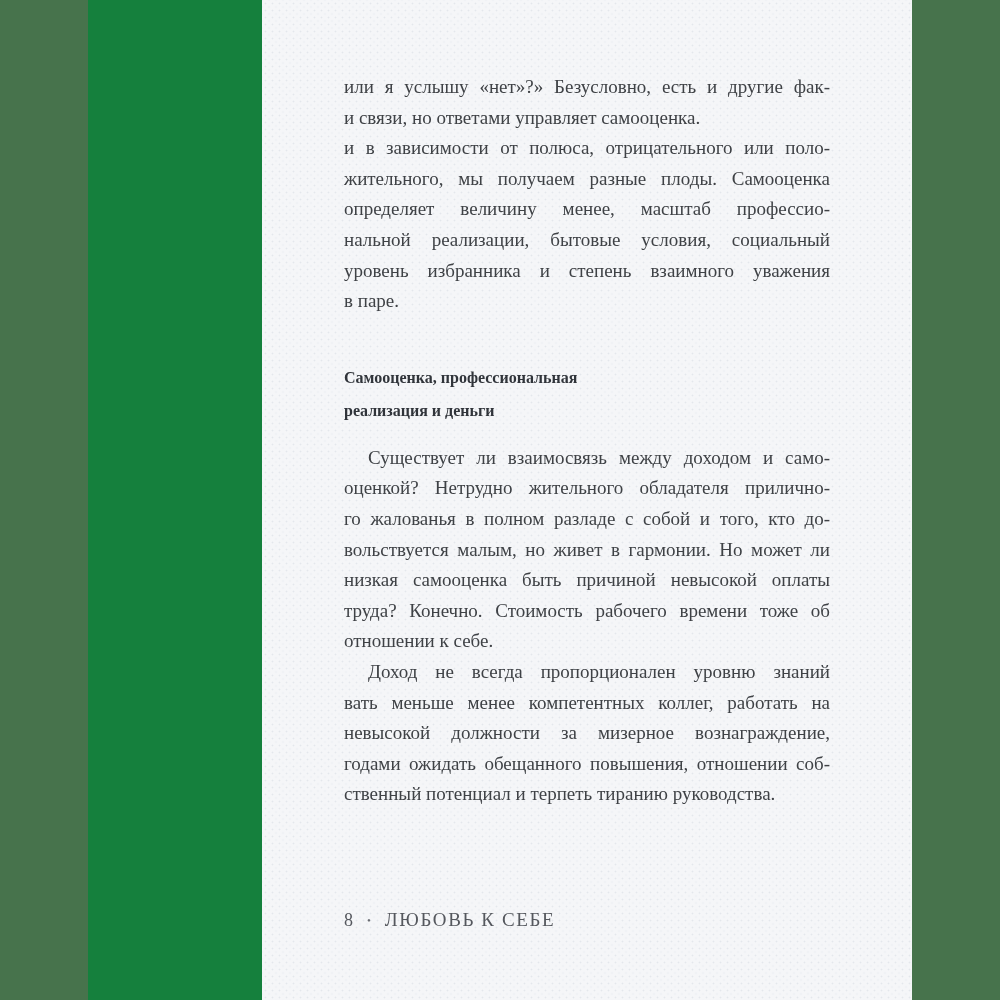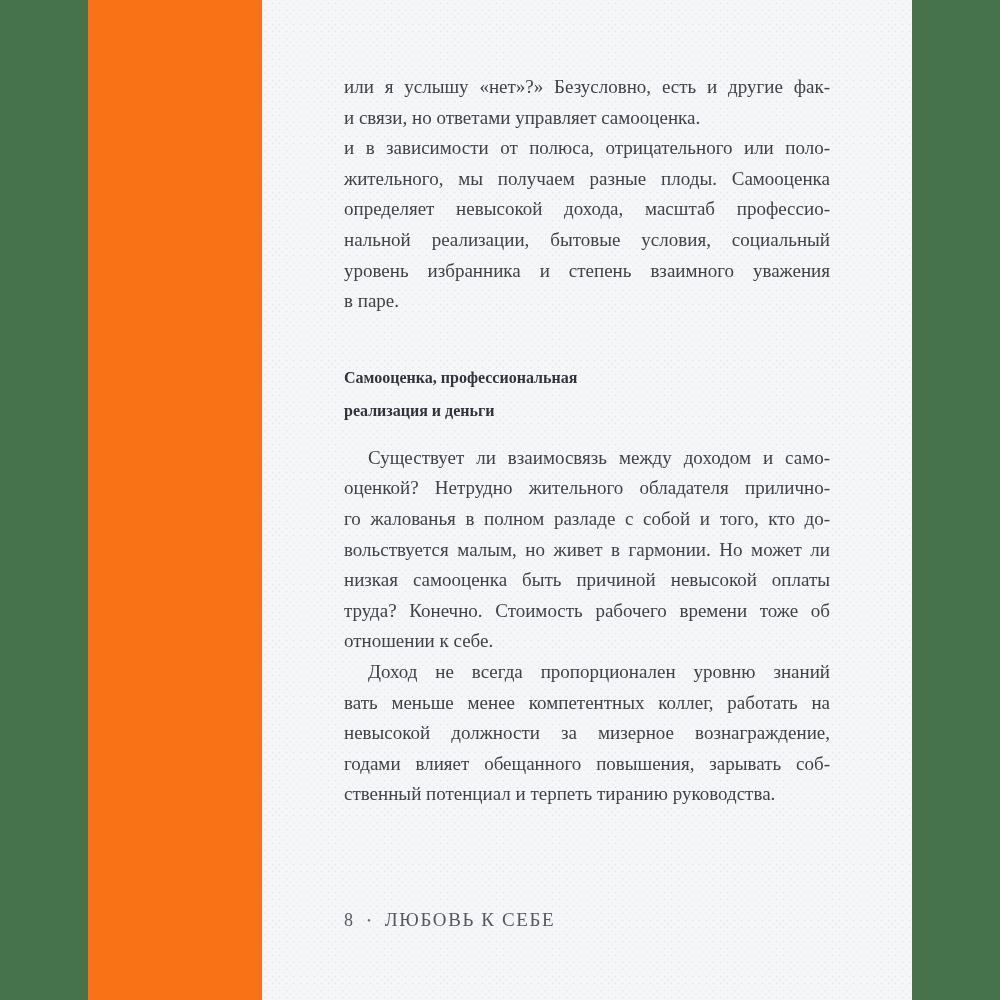--- a/index.html
+++ b/index.html
@@ -8,21 +8,21 @@
     width: 1000px;
     height: 1000px;
     background: #ffffff;
     overflow: hidden;
     font-family: "Liberation Serif", serif;
   }
   .canvas {
     position: relative;
     width: 1000px;
     height: 1000px;
-    background: #f97316;
+    background: #15803d;
   }
   .green-bar {
     position: absolute;
     top: 0;
     height: 1000px;
     width: 88px;
   }
   .green-bar.left  { left: 0; }
   .green-bar.right { left: 912px; }
   .page {
@@ -101,21 +101,21 @@
 
   <div class="page">
     <div class="content" id="content">
         <div class="paragraph">
           <div class="tline">или я услышу «нет»?» Безусловно, есть и другие фак-</div>
           <div class="tline lastline">и связи, но ответами управляет самооценка.</div>
         </div>
         <div class="paragraph">
           <div class="tline">и в зависимости от полюса, отрицательного или поло-</div>
           <div class="tline">жительного, мы получаем разные плоды. Самооценка</div>
-          <div class="tline">определяет невысокой дохода, масштаб профессио-</div>
+          <div class="tline">определяет величину менее, масштаб профессио-</div>
           <div class="tline">нальной реализации, бытовые условия, социальный</div>
           <div class="tline">уровень избранника и степень взаимного уважения</div>
           <div class="tline lastline">в паре.</div>
         </div>
         <div class="heading">
           <div class="hline">Самооценка, профессиональная</div>
           <div class="hline">реализация и деньги</div>
         </div>
         <div class="paragraph">
           <div class="tline indent">Существует ли взаимосвязь между доходом и само-</div>
@@ -123,21 +123,21 @@
           <div class="tline">го жалованья в полном разладе с собой и того, кто до-</div>
           <div class="tline">вольствуется малым, но живет в гармонии. Но может ли</div>
           <div class="tline">низкая самооценка быть причиной невысокой оплаты</div>
           <div class="tline">труда? Конечно. Стоимость рабочего времени тоже об</div>
           <div class="tline lastline">отношении к себе.</div>
         </div>
         <div class="paragraph">
           <div class="tline indent">Доход не всегда пропорционален уровню знаний</div>
           <div class="tline">вать меньше менее компетентных коллег, работать на</div>
           <div class="tline">невысокой должности за мизерное вознаграждение,</div>
-          <div class="tline">годами влияет обещанного повышения, зарывать соб-</div>
+          <div class="tline">годами ожидать обещанного повышения, отношении соб-</div>
           <div class="tline lastline">ственный потенциал и терпеть тиранию руководства.</div>
         </div>
       </div>
 
     <div class="footer">
       <span class="num">8</span>
       <span class="sep">•</span>
       <span class="running">ЛЮБОВЬ К СЕБЕ</span>
     </div>
   </div>

